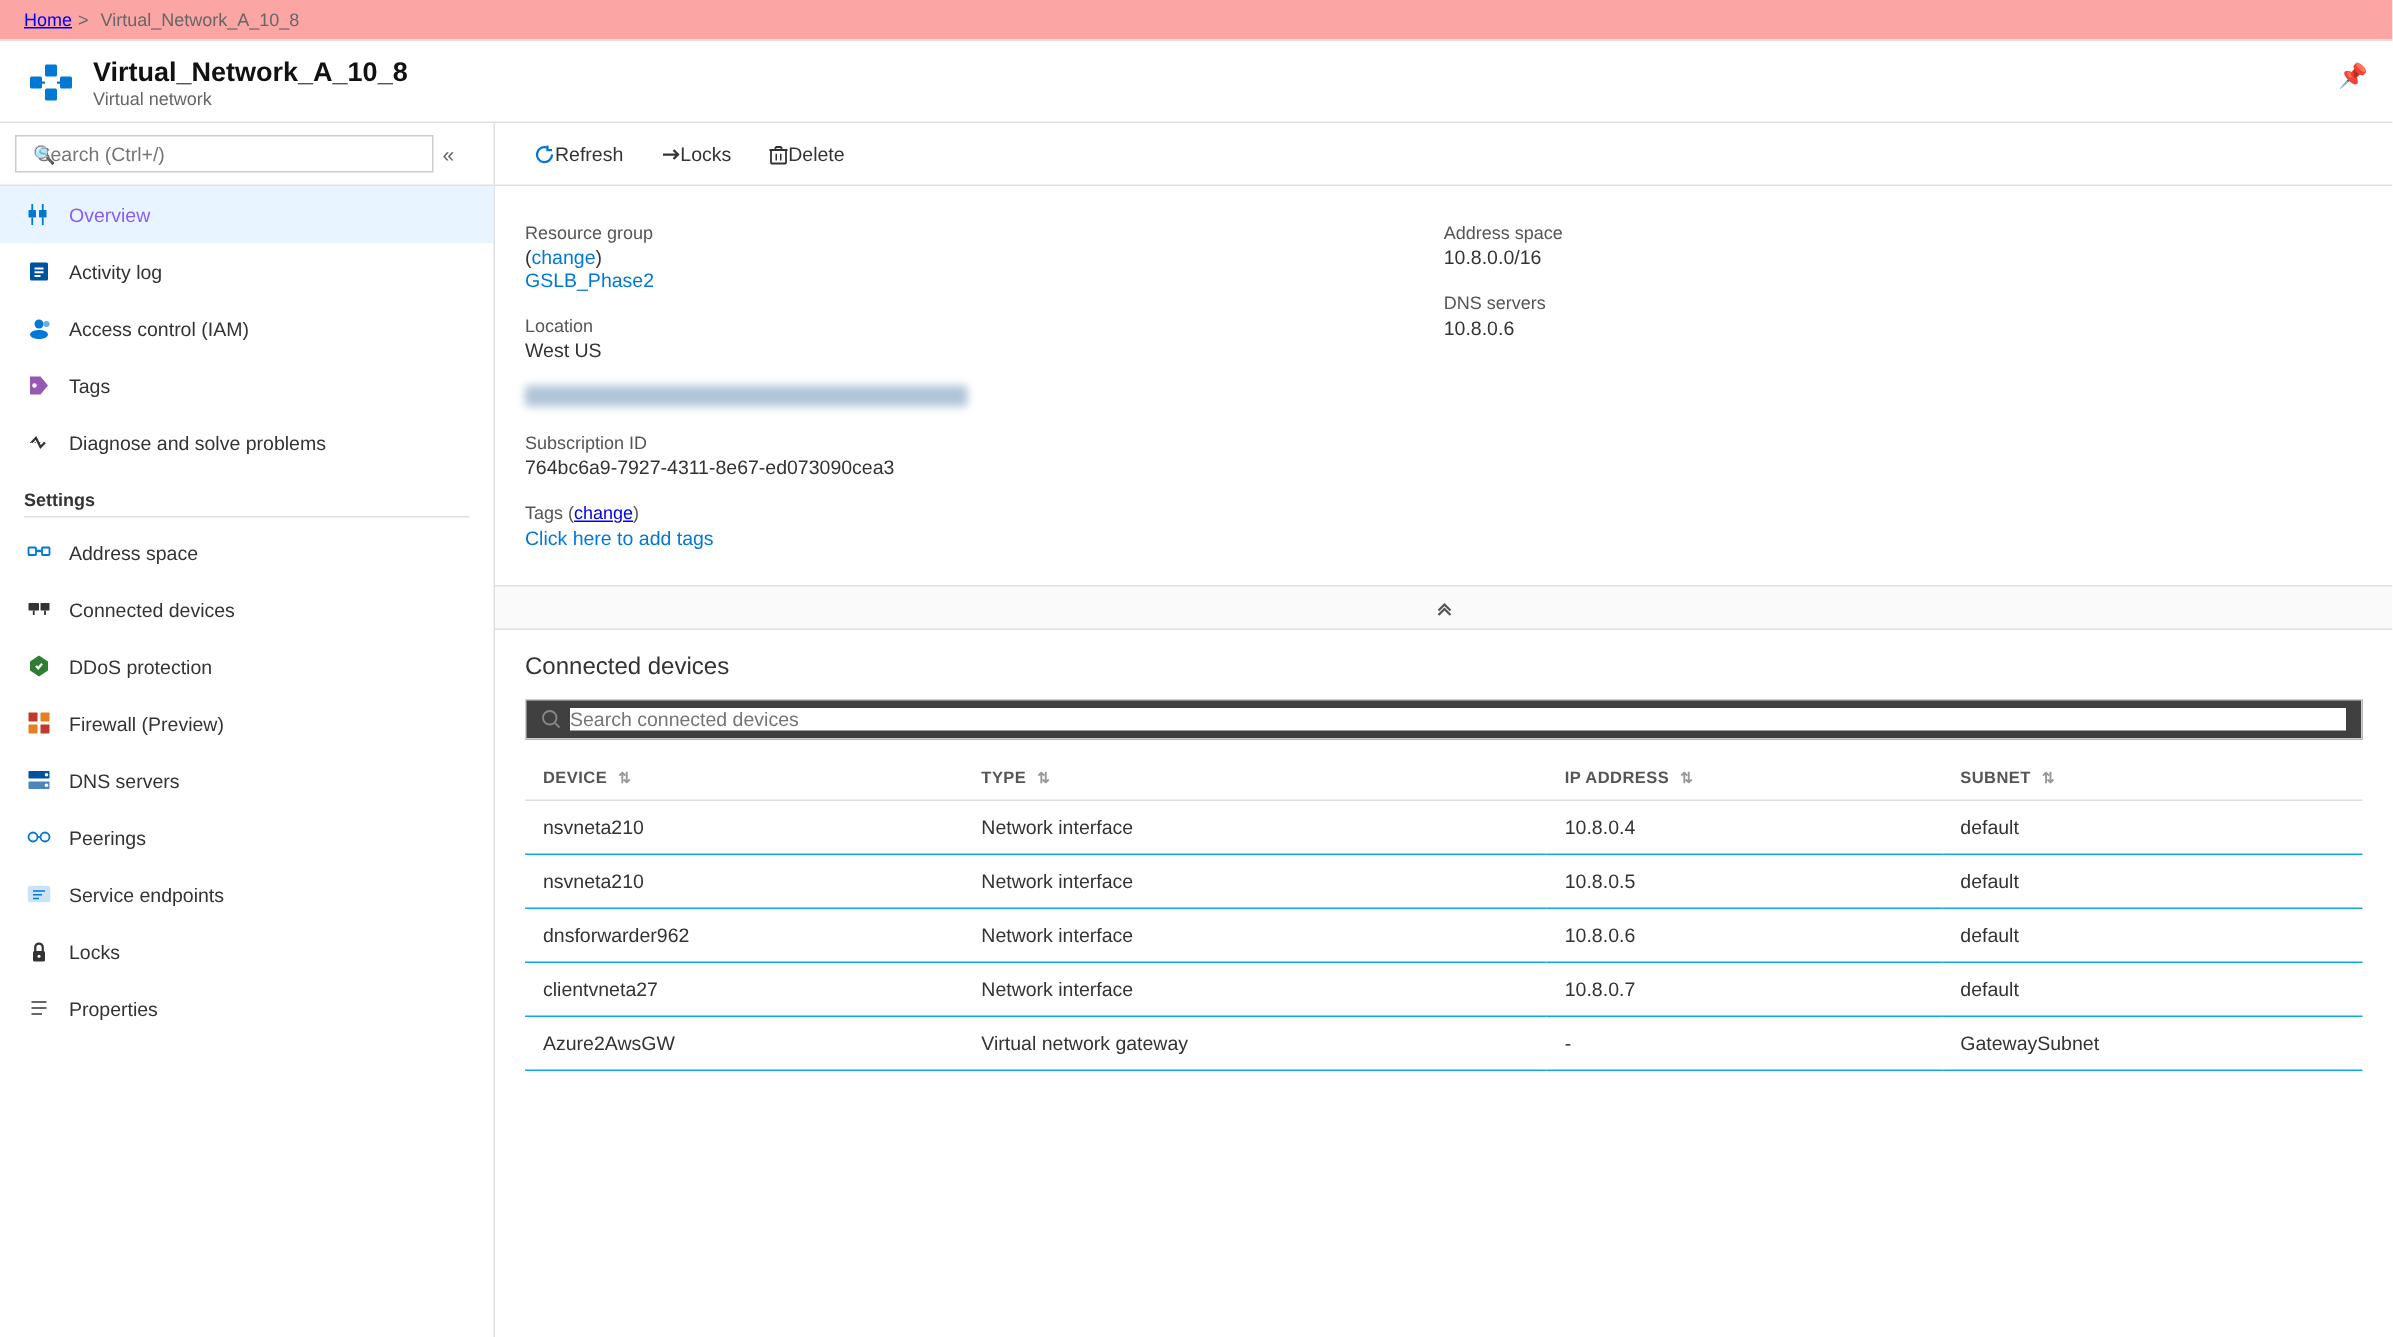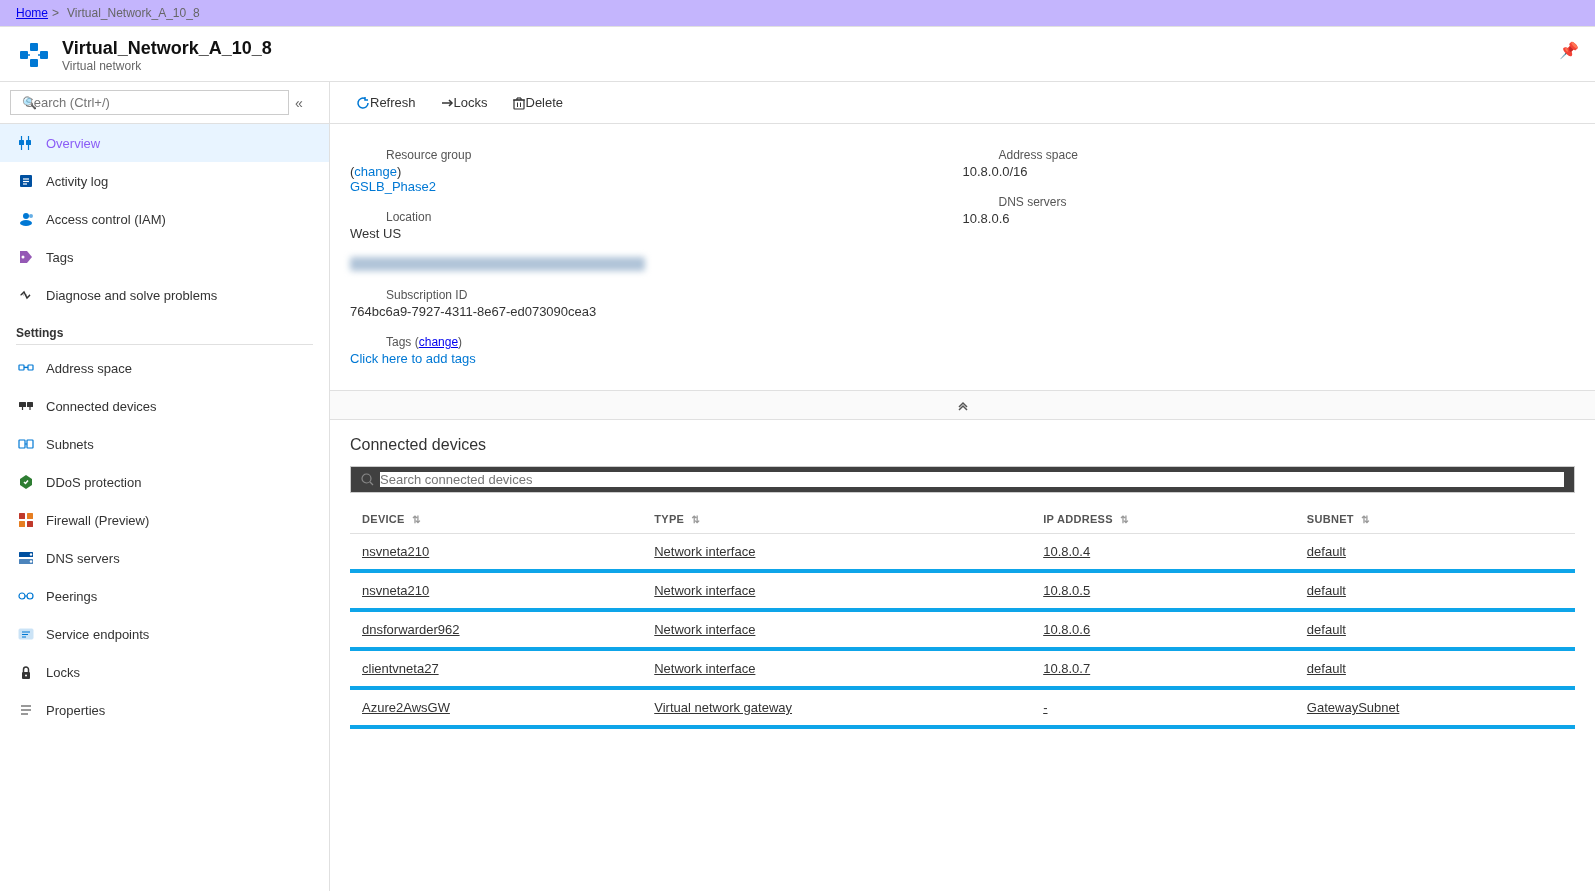--- a/index.html
+++ b/index.html
@@ -1,20 +1,20 @@
 <!DOCTYPE html>
 <html><head>
   <meta charset="utf-8">
   <style>
     * { box-sizing: border-box; margin: 0; padding: 0; }
     body { font-family: 'Segoe UI', Arial, sans-serif; font-size: 13px; color: #333; background: #fff; overflow: hidden; }
 
     
     .breadcrumb {
-      display: flex; align-items: center; padding: 6px 16px; background: #c4b5fd;
+      display: flex; align-items: center; padding: 6px 16px; background: #fca5a5;
       border-bottom: 1px solid #e0e0e0; font-size: 12px; color: #0078d4;
     }
     .breadcrumb span { color: #666; margin: 0 4px; }
 
     
     .page-header {
       display: flex; align-items: center; padding: 10px 16px 8px;
       border-bottom: 1px solid #e0e0e0; position: relative;
     }
     .page-header-icon {
@@ -65,21 +65,21 @@
     }
     .toolbar-btn {
       display: flex; align-items: center; gap: 0; padding: 5px 10px;
       border: none; background: none; cursor: pointer; font-size: 13px; color: #333;
     }
 
     
     .info-section { padding: 16px 20px; }
     .info-grid { display: grid; grid-template-columns: 1fr 1fr; gap: 0; }
     .info-item { padding: 8px 0; }
-    .info-label { font-size: 12px; color: #555; margin-bottom: 2px; margin-left: 36px; }
+    .info-label { font-size: 12px; color: #555; margin-bottom: 2px; }
     .info-value { font-size: 13px; color: #333; }
     .info-value a, .info-link { color: #0078d4; text-decoration: none; cursor: pointer; }
     .blurred-text {
       display: inline-block; background: #b0c4d8; color: transparent;
       border-radius: 2px; font-size: 13px; min-width: 200px; height: 14px;
       filter: blur(3px);
     }
 
     
     .collapse-bar {
@@ -98,21 +98,21 @@
     .search-box input { border: none; outline: none; font-size: 13px; flex: 1; margin-left: 6px; }
 
     
     .devices-table { width: 100%; border-collapse: collapse; }
     .devices-table th {
       text-align: left; padding: 8px 12px; font-size: 11px; font-weight: 600;
       color: #555; border-bottom: 1px solid #e0e0e0; text-transform: uppercase;
       letter-spacing: 0.3px; white-space: nowrap;
     }
     .devices-table th .sort-icon { color: #999; margin-left: 4px; font-size: 10px; }
-    .devices-table td { padding: 10px 12px; font-size: 13px; border-bottom: 4px solid #0ea5e9; text-decoration: underline; }
+    .devices-table td { padding: 10px 12px; font-size: 13px; border-bottom: 1px solid #0ea5e9; }
 
     
     ::-webkit-scrollbar { width: 6px; }
     ::-webkit-scrollbar-track { background: #f1f1f1; }
     ::-webkit-scrollbar-thumb { background: #ccc; }
   </style>
 </head>
 <body>
 
 <div class="breadcrumb">
@@ -230,30 +230,20 @@
           <svg width="16" height="16" viewBox="0 0 16 16" fill="none">
             <rect x="1" y="4" width="7" height="5" rx="0.5" fill="#333"></rect>
             <rect x="9" y="4" width="6" height="5" rx="0.5" fill="#333"></rect>
             <line x1="4.5" y1="9" x2="4.5" y2="12" stroke="#333" stroke-width="1.2"></line>
             <line x1="12" y1="9" x2="12" y2="12" stroke="#333" stroke-width="1.2"></line>
           </svg>
         </span>
         <span>Connected devices</span>
       </div>
 
-      <div class="nav-item">
-        <span class="nav-icon">
-          <svg width="16" height="16" viewBox="0 0 16 16" fill="none">
-            <rect x="1" y="4" width="6" height="8" rx="0.5" stroke="#0078d4" stroke-width="1.2" fill="none"></rect>
-            <rect x="9" y="4" width="6" height="8" rx="0.5" stroke="#0078d4" stroke-width="1.2" fill="none"></rect>
-            <line x1="7" y1="8" x2="9" y2="8" stroke="#0078d4" stroke-width="1.2"></line>
-          </svg>
-        </span>
-        <span>Subnets</span>
-      </div>
 
       <div class="nav-item">
         <span class="nav-icon">
           <svg width="16" height="16" viewBox="0 0 16 16" fill="none">
             <path d="M8 1 L14 5 L14 11 L8 15 L2 11 L2 5 Z" fill="#2e7d32"></path>
             <path d="M6 8 L7.5 9.5 L10 6.5" stroke="white" stroke-width="1.5" fill="none"></path>
           </svg>
         </span>
         <span>DDoS protection</span>
       </div>

